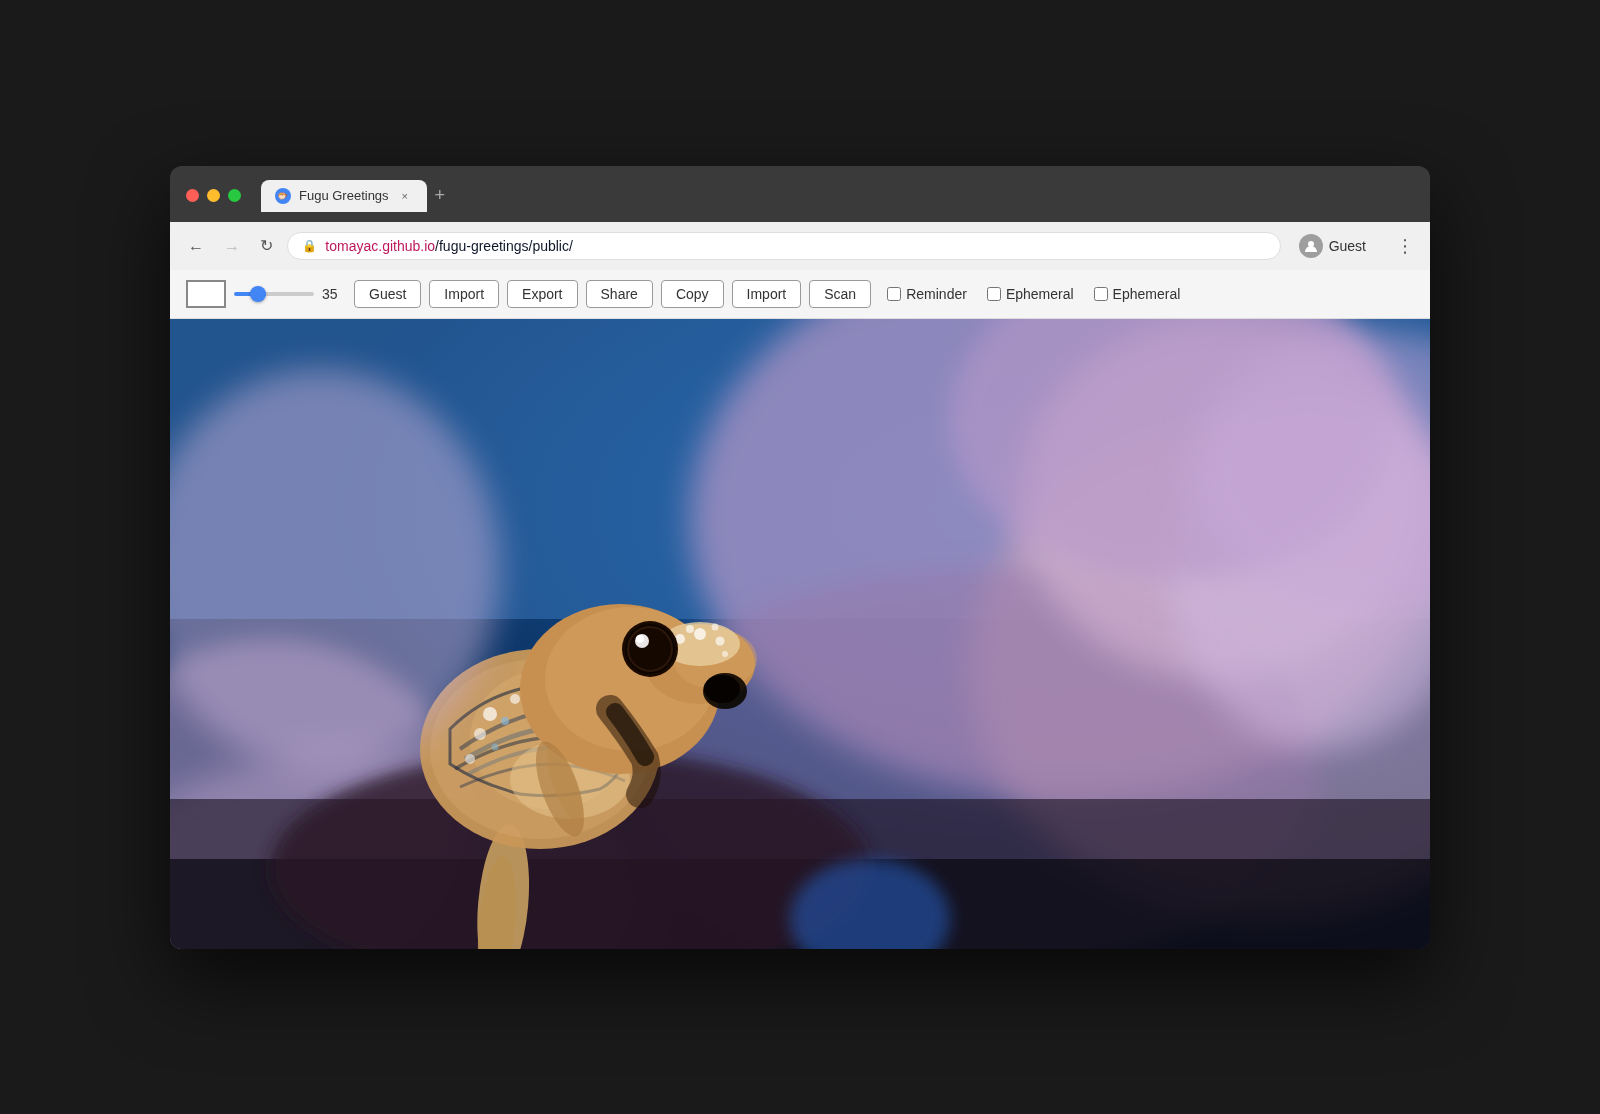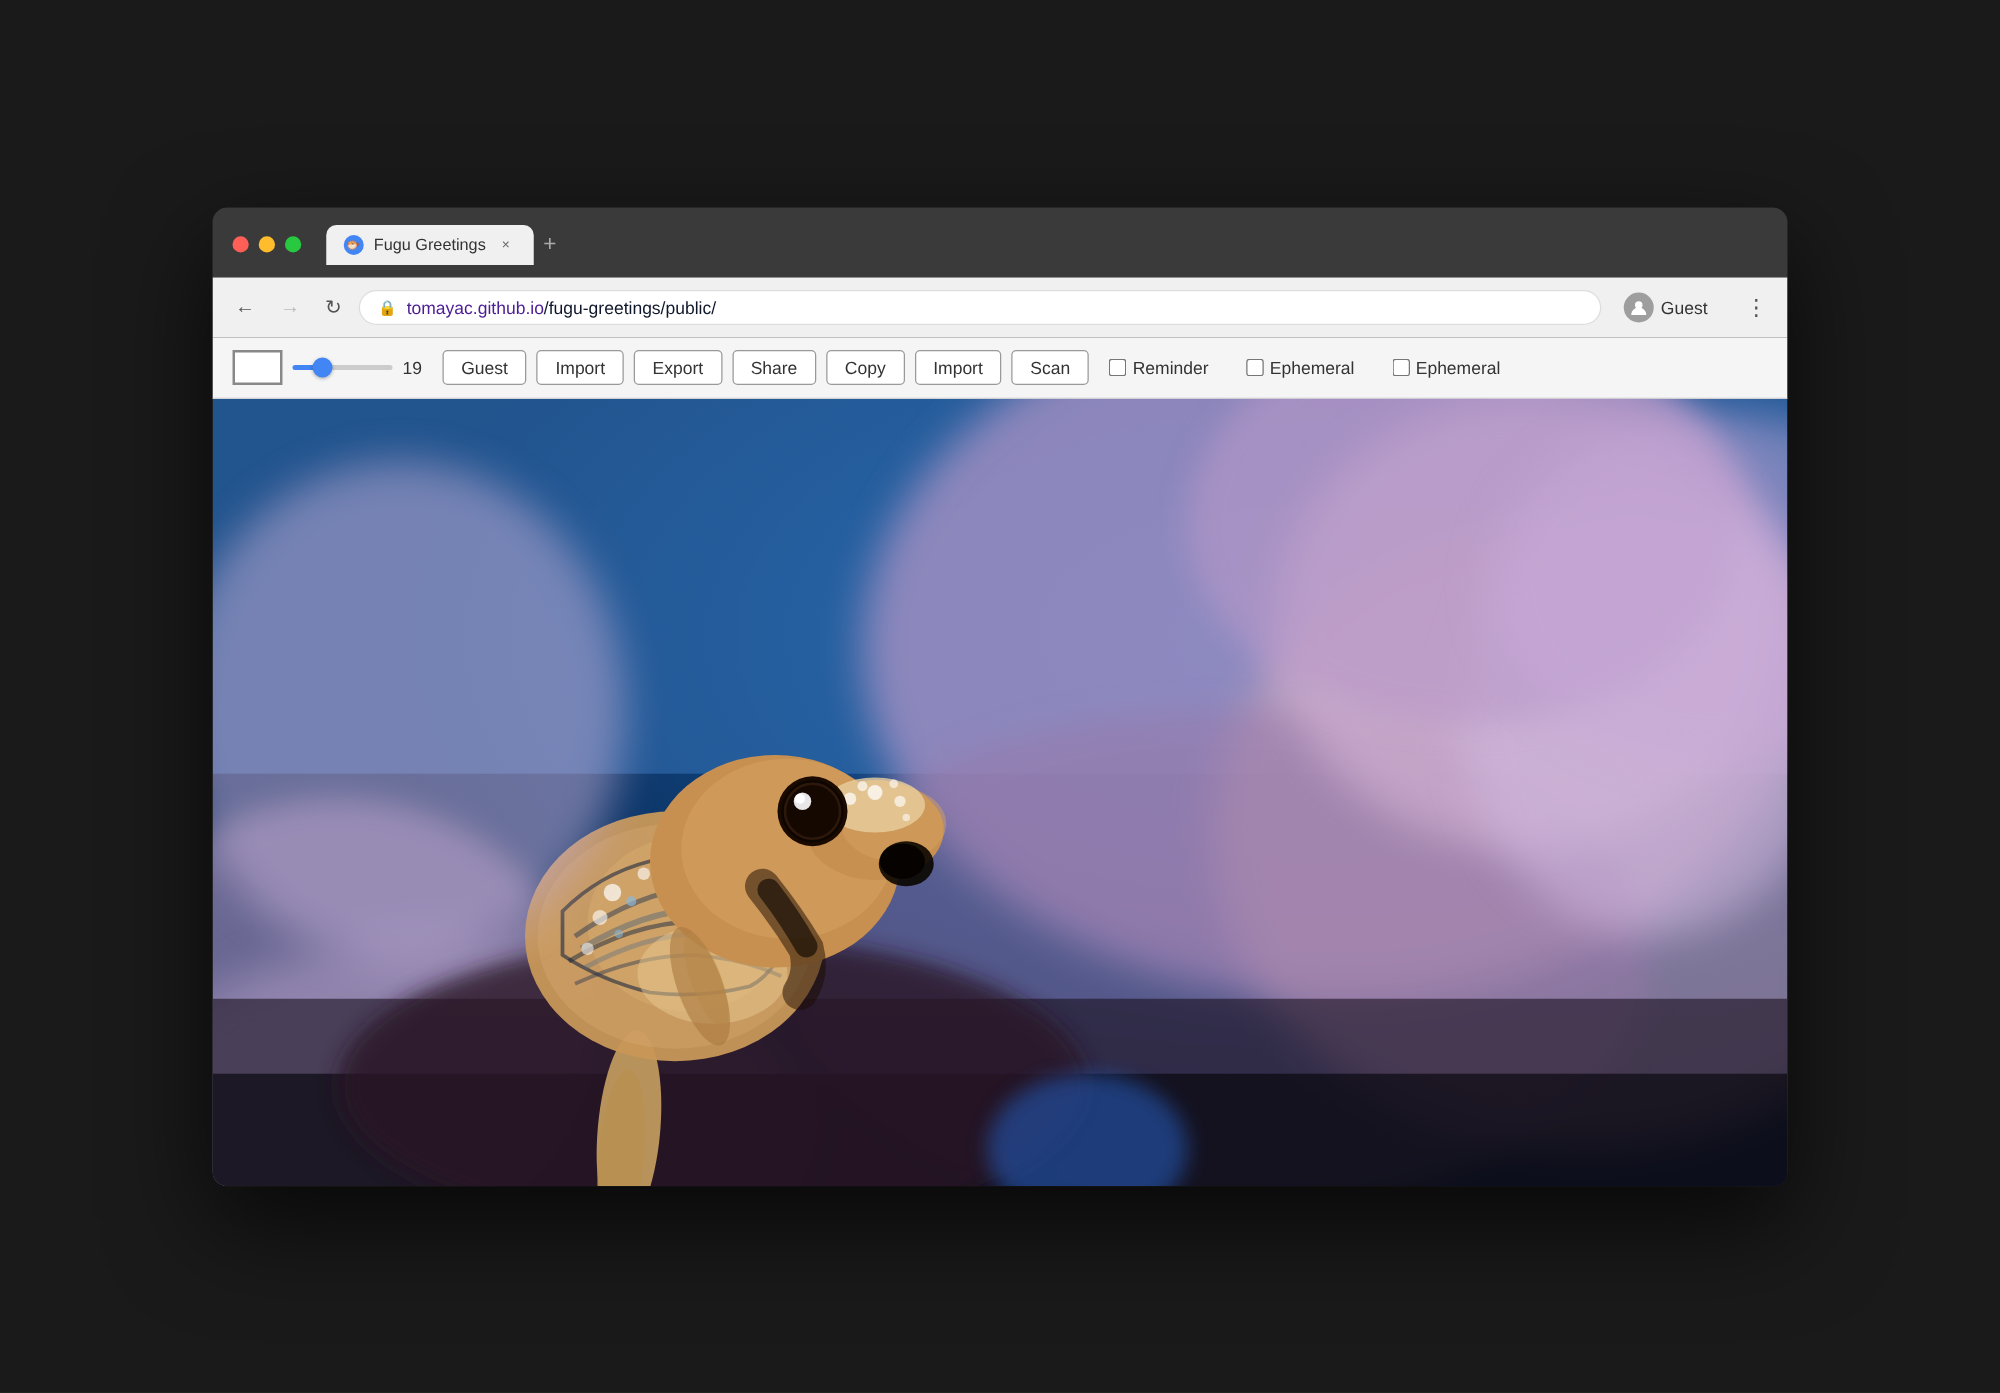--- a/index.html
+++ b/index.html
@@ -239,21 +239,21 @@
       border-radius: 4px;
       background: white;
       font-size: 14px;
       cursor: pointer;
       color: #333;
     }
 
     .checkbox-group {
       display: flex;
       align-items: center;
-      gap: 30px;
+      gap: 20px;
       margin-left: 8px;
     }
 
     .checkbox-item {
       display: flex;
       align-items: center;
       gap: 5px;
       font-size: 14px;
       color: #333;
       cursor: pointer;
@@ -304,21 +304,21 @@
   </div>
 
   <div class="nav-bar">
     <button class="nav-btn">←</button>
     <button class="nav-btn disabled">→</button>
     <button class="nav-btn">↻</button>
 
     <div class="address-bar">
       <span class="lock-icon">🔒</span>
       <div class="address-display">
-        <span style="color:#4c1d95">tomayac.github.io</span><span style="color:#0f172a">/fugu-greetings/public/</span>
+        <span style="color:#be185d">tomayac.github.io</span><span style="color:#0f172a">/fugu-greetings/public/</span>
       </div>
     </div>
 
     <div class="nav-right">
       <button class="guest-btn">
         <div class="guest-icon">
           <svg width="14" height="14" viewBox="0 0 14 14" fill="white">
             <circle cx="7" cy="5" r="3"></circle>
             <path d="M1 13c0-3.3 2.7-6 6-6s6 2.7 6 6" fill="white"></path>
           </svg>
@@ -328,21 +328,21 @@
       <button class="menu-dots">⋮</button>
     </div>
   </div>
 
   <div class="toolbar">
 
     <div class="color-swatch"></div>
 
     <div class="slider-container">
       <input type="range" class="range-slider" min="1" max="100" value="25" style="">
-      <span class="slider-value">19</span>
+      <span class="slider-value">35</span>
     </div>
 
     <button class="toolbar-btn">Guest</button>
     <button class="toolbar-btn">Import</button>
     <button class="toolbar-btn">Export</button>
     <button class="toolbar-btn">Share</button>
     <button class="toolbar-btn">Copy</button>
     <button class="toolbar-btn">Import</button>
     <button class="toolbar-btn">Scan</button>
 

